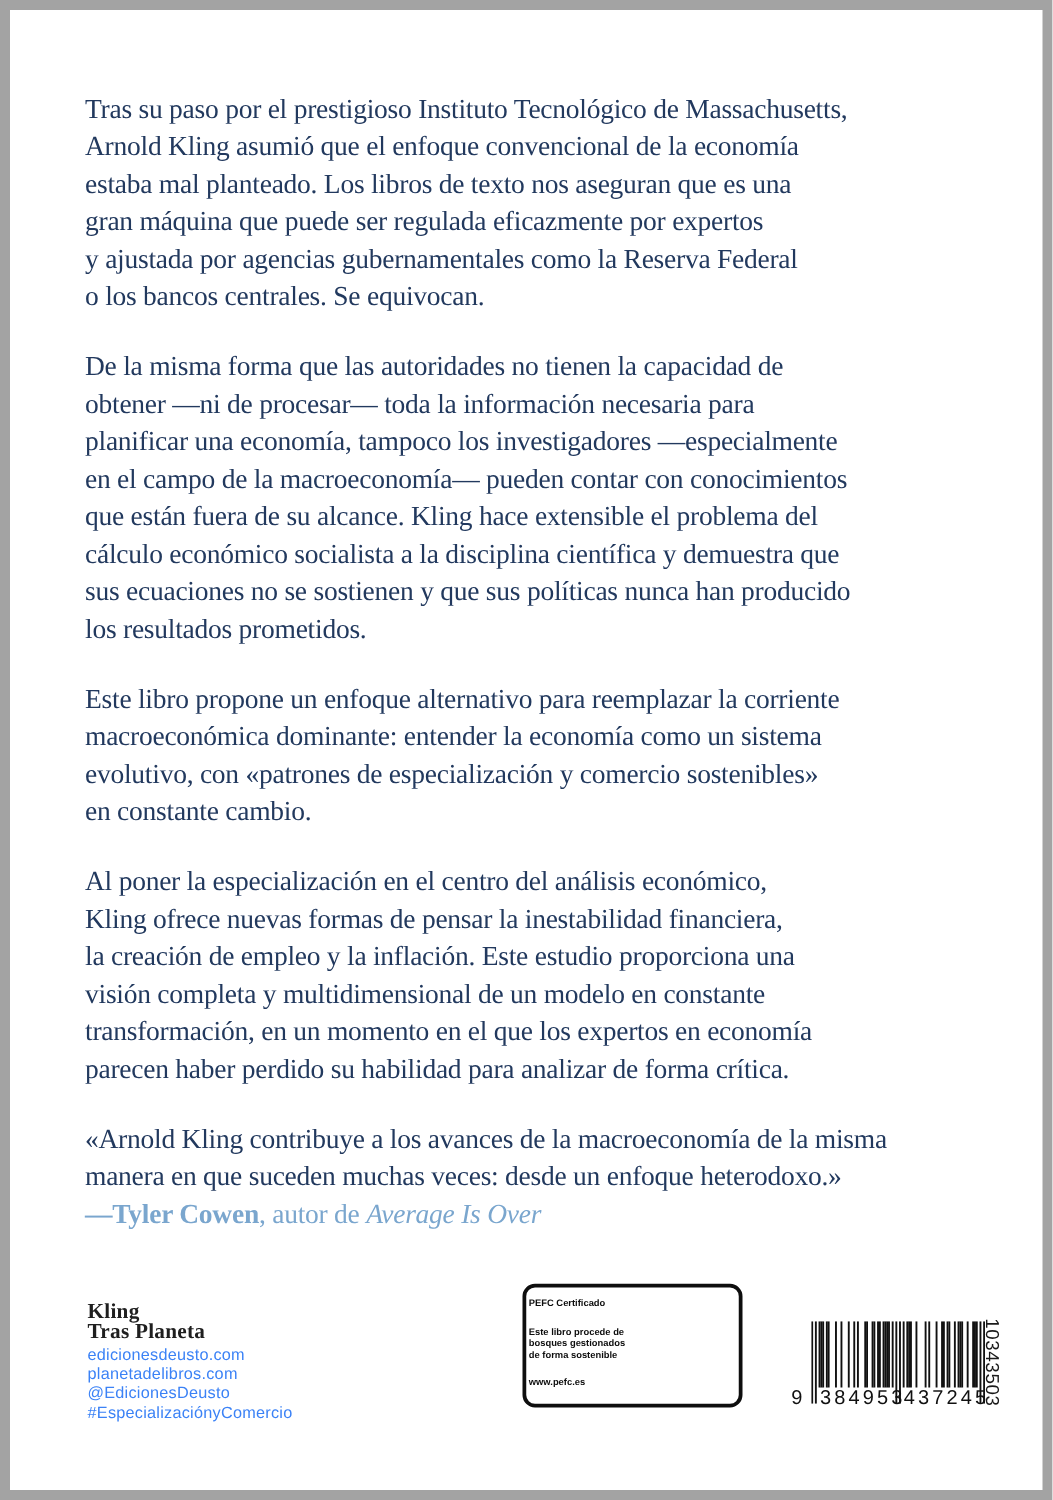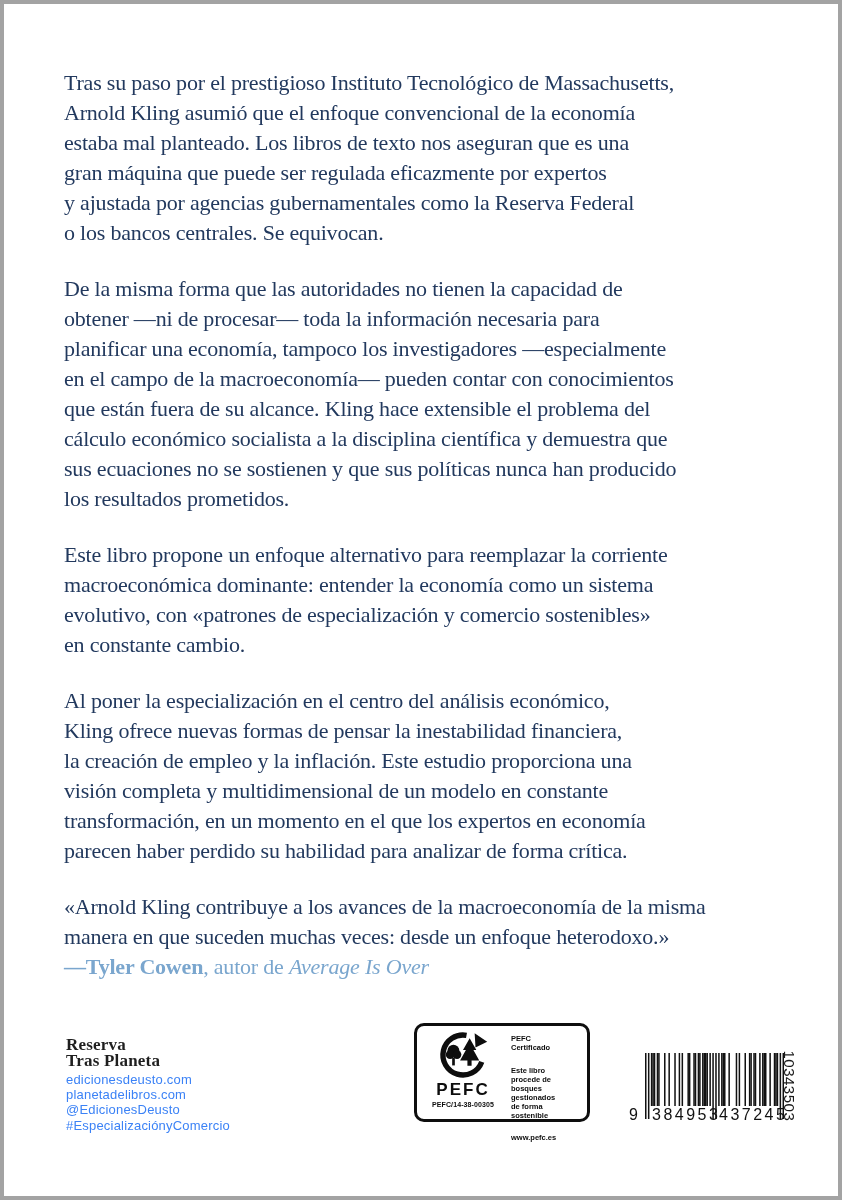--- a/index.html
+++ b/index.html
@@ -1,18 +1,18 @@
 <!DOCTYPE html>
 <html><head>
 <meta charset="utf-8">
 <style>
   html,body { margin:0; padding:0; background:#e8e8e8; }
   .page {
     position:relative; width:842px; height:1200px; box-sizing:border-box;
-    background:#ffffff; border:4px solid #a3a3a3; overflow:hidden;
+    background:#ffffff; border:8px solid #a3a3a3; overflow:hidden;
     font-family:"Liberation Serif", serif;
   }
   
   .synopsis {
     position:absolute; left:60px; top:64px; width:775px;
     color:#22395e; font-size:22px; line-height:30px; letter-spacing:-0.2px;
   }
   .para { white-space:pre-line; margin:0 0 26px 0; }
   .quote-block { margin:0; }
   .quote-text { white-space:pre-line; margin:0; }
@@ -100,45 +100,29 @@
 transformación, en un momento en el que los expertos en economía
 parecen haber perdido su habilidad para analizar de forma crítica.</p>
     <div class="quote-block">
       <p class="quote-text">«Arnold Kling contribuye a los avances de la macroeconomía de la misma
 manera en que suceden muchas veces: desde un enfoque heterodoxo.»</p>
       <p class="quote-attribution"><span class="att-name">—Tyler Cowen</span><span class="att-mid">, autor de </span><span class="att-work">Average Is Over</span></p>
     </div>
   </div>
 
   <div class="publisher">
-    <div class="pub-imprint">Reserva</div>
+    <div class="pub-imprint">Kling</div>
     <div class="pub-group">Tras Planeta</div>
     <div class="pub-links">edicionesdeusto.com
 planetadelibros.com
 @EdicionesDeusto
 #EspecializaciónyComercio</div>
   </div>
 
   <div class="pefc-box">
-    <div class="pefc-left">
-      <svg class="pefc-emblem" viewBox="0 0 60 60">
-
-        <path d="M 34.2 6.4 A 24 24 0 1 0 52.5 38.2" fill="none" stroke="#0d0d0d" stroke-width="6.5" stroke-linecap="butt"></path>
-        <path d="M 44 4 L 59 14 L 45 21 Z" fill="#0d0d0d"></path>
-
-        <circle cx="18.5" cy="25" r="7.2" fill="#0d0d0d"></circle>
-        <circle cx="14.5" cy="29.5" r="5.2" fill="#0d0d0d"></circle>
-        <circle cx="22.8" cy="29.5" r="5.2" fill="#0d0d0d"></circle>
-        <rect x="17" y="33" width="3.2" height="9.5" fill="#0d0d0d"></rect>
-
-        <path d="M38 10 L46 24 L42.5 24 L49.5 36.5 L40.3 36.5 L40.3 43 L35.3 43 L35.3 36.5 L26.5 36.5 L33.5 24 L30 24 Z" fill="#0d0d0d"></path>
-      </svg>
-      <div class="pefc-word">PEFC</div>
-      <div class="pefc-license">PEFC/14-38-00305</div>
-    </div>
     <div class="pefc-right">
       <div class="pefc-cert">PEFC Certificado</div>
       <div class="pefc-claim">Este libro procede de
 bosques gestionados
 de forma sostenible</div>
       <div class="pefc-url">www.pefc.es</div>
     </div>
   </div>
 
   <div class="barcode-wrap">

